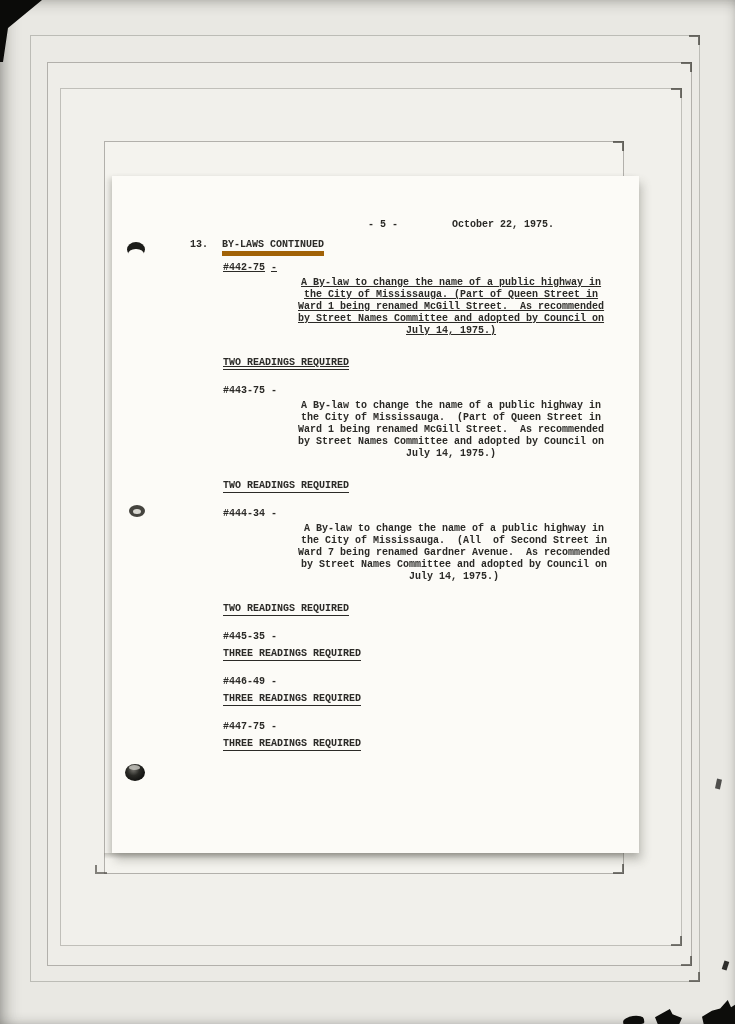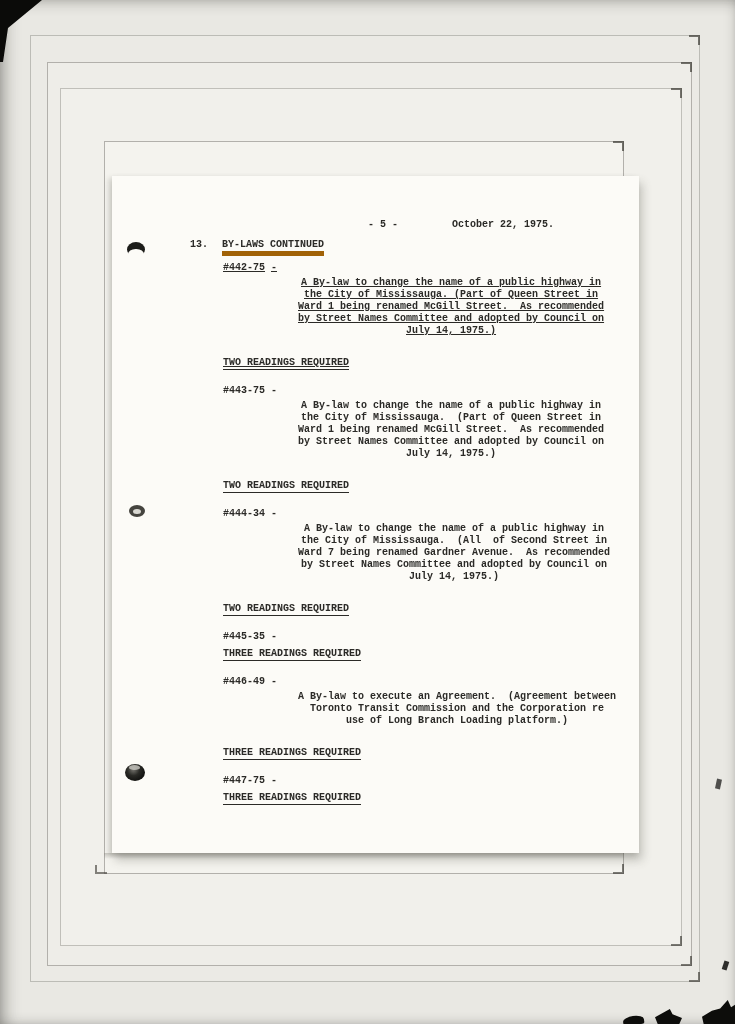--- a/index.html
+++ b/index.html
@@ -157,23 +157,20 @@
           <span class="bylaw-id">#445-35</span>
           <span class="bylaw-dash">-</span>
         </div>
         <div class="bylaw-reading">THREE READINGS REQUIRED</div>
       </div>
 
       <div class="bylaw">
         <div class="bylaw-row">
           <span class="bylaw-id">#446-49</span>
           <span class="bylaw-dash">-</span>
-          <pre class="bylaw-body">A By-law to execute an Agreement.  (Agreement between
-Toronto Transit Commission and the Corporation re
-use of Long Branch Loading platform.)</pre>
         </div>
         <div class="bylaw-reading">THREE READINGS REQUIRED</div>
       </div>
 
       <div class="bylaw">
         <div class="bylaw-row">
           <span class="bylaw-id">#447-75</span>
           <span class="bylaw-dash">-</span>
         </div>
         <div class="bylaw-reading">THREE READINGS REQUIRED</div>

